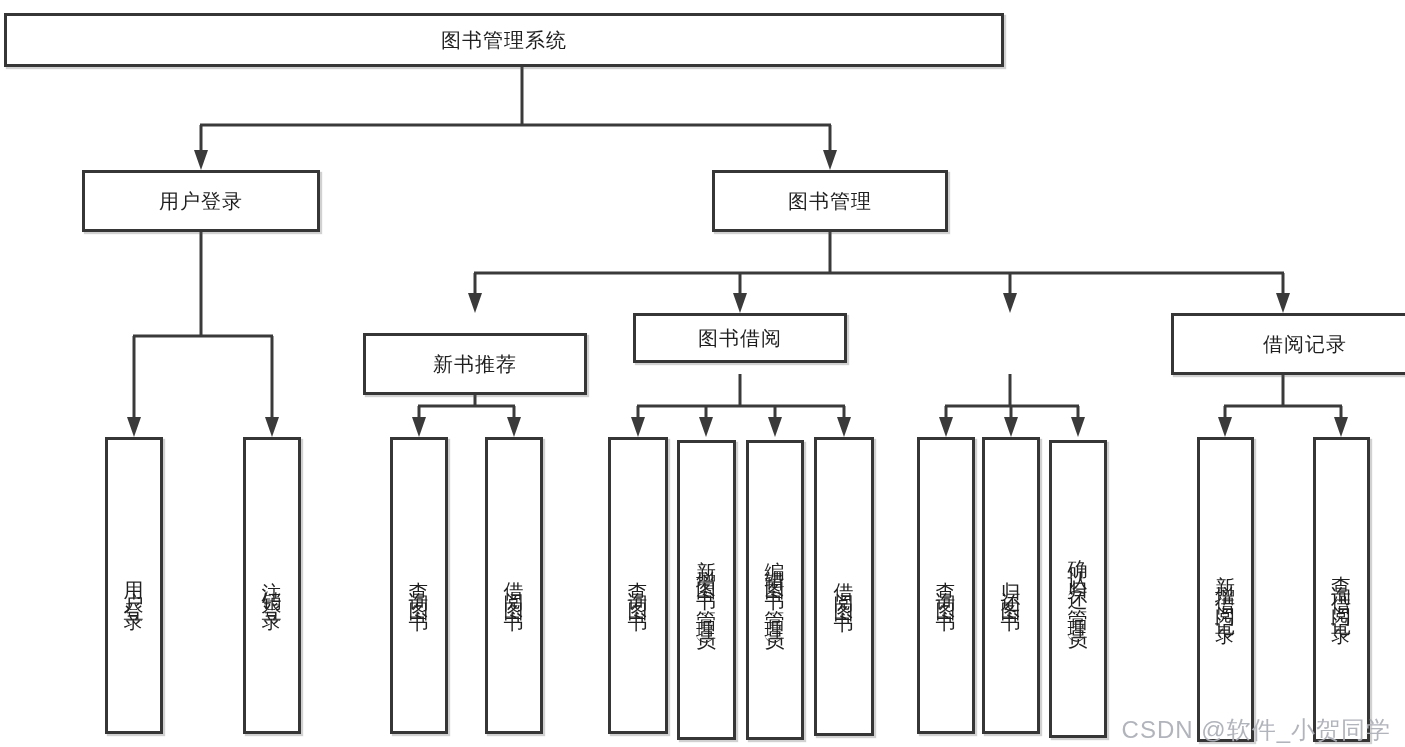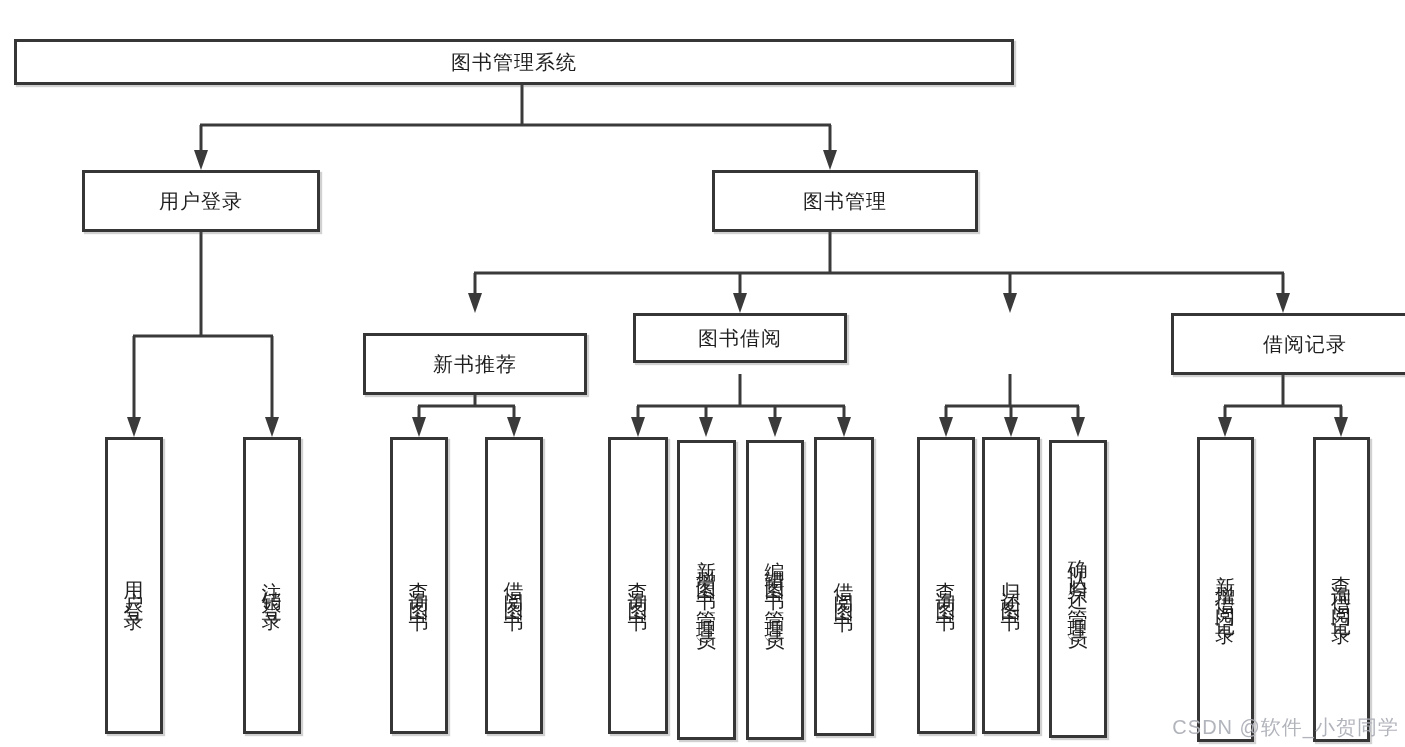--- a/index.html
+++ b/index.html
@@ -25,22 +25,22 @@
   .v-node .v-label {
     writing-mode:vertical-rl;
     text-orientation:mixed;
     font-size:20px;
     line-height:1;
     letter-spacing:10px;
     white-space:nowrap;
   }
   .watermark {
     position:absolute;
-    right:6px; top:714px;
-    font-size:20px;
+    right:14px; top:714px;
+    font-size:24px;
     color:rgba(174,176,184,0.95);
     letter-spacing:1px;
     z-index:5;
     white-space:nowrap;
   }
 </style>
 </head>
 <body>
 
 <div class="canvas">
@@ -104,28 +104,28 @@
       <polygon points="768,417 782,417 775,437"></polygon>
       <polygon points="837,417 851,417 844,437"></polygon>
       <polygon points="939,417 953,417 946,437"></polygon>
       <polygon points="1004,417 1018,417 1011,437"></polygon>
       <polygon points="1071,417 1085,417 1078,437"></polygon>
       <polygon points="1218,417 1232,417 1225,437"></polygon>
       <polygon points="1334,417 1348,417 1341,437"></polygon>
     </g>
   </svg>
 
-  <div class="node" style="left:14px; top:13px; width:1000px; height:46px;margin-top:26px;">
+  <div class="node" style="left:4px; top:13px; width:1000px; height:54px;">
     <span class="h-label">图书管理系统</span>
   </div>
 
   <div class="node" style="left:82px; top:170px; width:238px; height:62px;">
     <span class="h-label">用户登录</span>
   </div>
-  <div class="node" style="left:712px; top:170px; width:266px; height:62px;">
+  <div class="node" style="left:712px; top:170px; width:236px; height:62px;">
     <span class="h-label">图书管理</span>
   </div>
 
   <div class="node" style="left:363px; top:313px; width:224px; height:62px;margin-top:20px;">
     <span class="h-label">新书推荐</span>
   </div>
   <div class="node" style="left:633px; top:313px; width:214px; height:50px;">
     <span class="h-label">图书借阅</span>
   </div>
   <div class="node" style="left:1171px; top:313px; width:268px; height:62px;">

